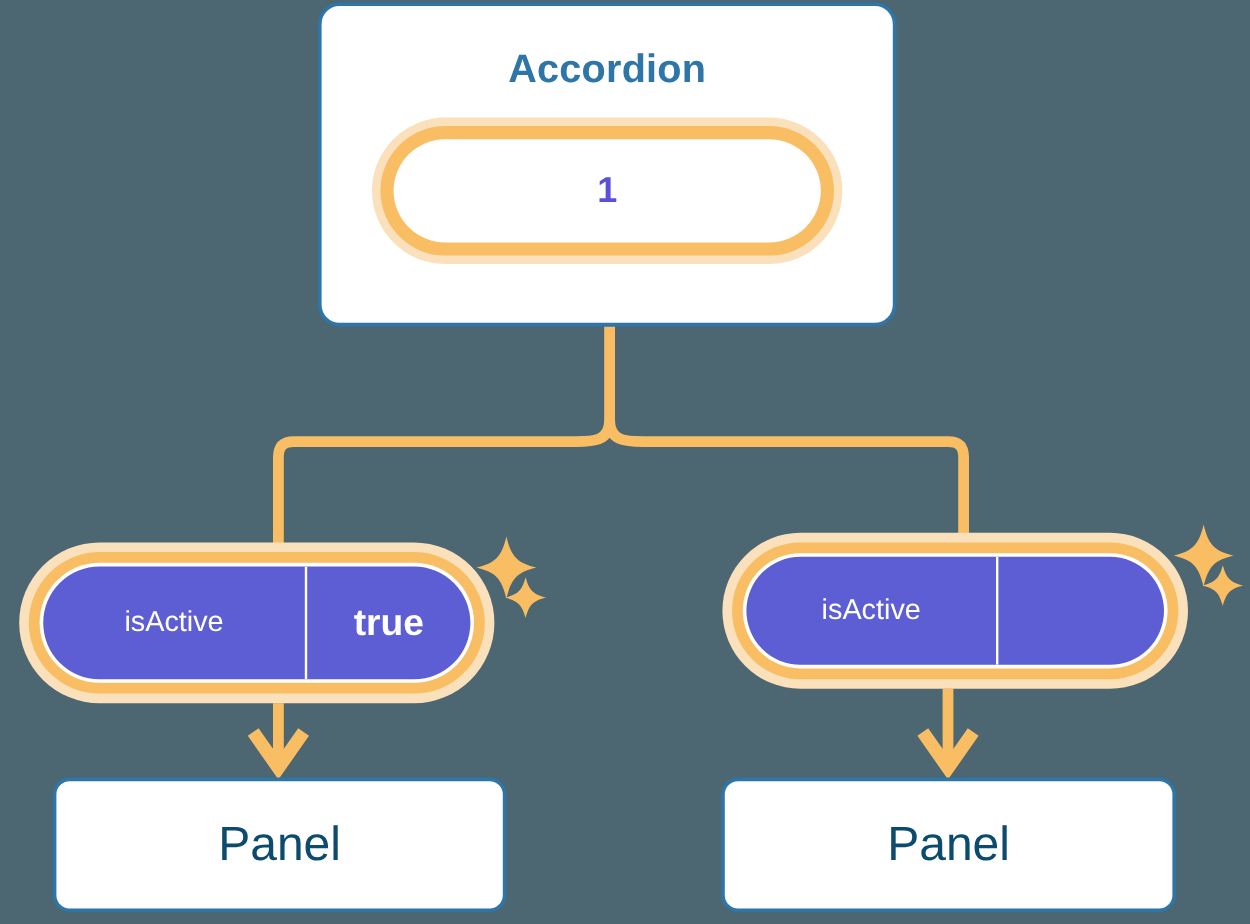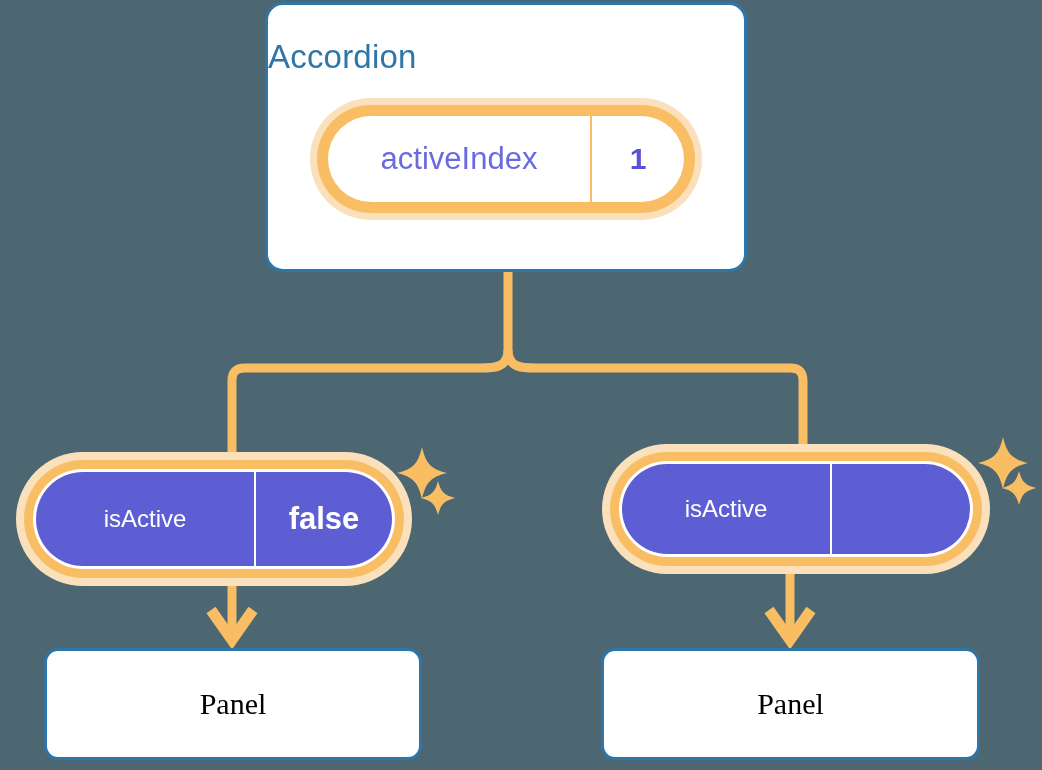--- a/index.html
+++ b/index.html
@@ -39,25 +39,26 @@
     box-sizing: border-box;
   }
   #accordion-card {
     left: 265px;
     top: 2px;
     width: 482px;
     height: 270px;
     border-radius: 18px;
   }
   .card-title {
-    text-align: left;
+    text-align: center;
     color: #2e75a8;
     font-size: 33px;
     letter-spacing: 0.2px;
     margin-top: 33px;
+    font-weight: bold;
   }
 
   
   .pill-wrap {
     position: absolute;
     display: flex;
     align-items: center;
     justify-content: center;
   }
 
@@ -174,23 +175,22 @@
     position: absolute;
     background: #ffffff;
     border: 3px solid #2e75a8;
     border-radius: 14px;
     box-sizing: border-box;
     display: flex;
     align-items: center;
     justify-content: center;
   }
   .panel-label {
-    color: #000000;
-    font-size: 30px;
-    font-family: Liberation Serif, serif;
+    color: #0c4a6e;
+    font-size: 40px;
   }
   #panel-left {
     left: 44px;
     top: 648px;
     width: 378px;
     height: 112px;
   }
   #panel-right {
     left: 601px;
     top: 648px;
@@ -248,32 +248,31 @@
   </svg>
 
   <div class="node-card" id="accordion-card">
     <div class="card-title">Accordion</div>
   </div>
 
   <div class="pill-wrap" id="pill-activeindex">
     <div class="halo-a"></div>
     <div class="ring-a"></div>
     <div class="body-a">
-      <div class="c-label">activeIndex</div>
       <div class="c-value">1</div>
     </div>
   </div>
 
   <div class="pill-wrap pill-purple" id="pill-isactive-left">
     <div class="halo-p"></div>
     <div class="ring-p"></div>
     <div class="gap-p"></div>
     <div class="body-p">
       <div class="c-label">isActive</div>
-      <div class="c-value">false</div>
+      <div class="c-value">true</div>
     </div>
   </div>
 
   <div class="panel-box" id="panel-left">
     <div class="panel-label">Panel</div>
   </div>
 
   <div class="pill-wrap pill-purple" id="pill-isactive-right">
     <div class="halo-p"></div>
     <div class="ring-p"></div>

